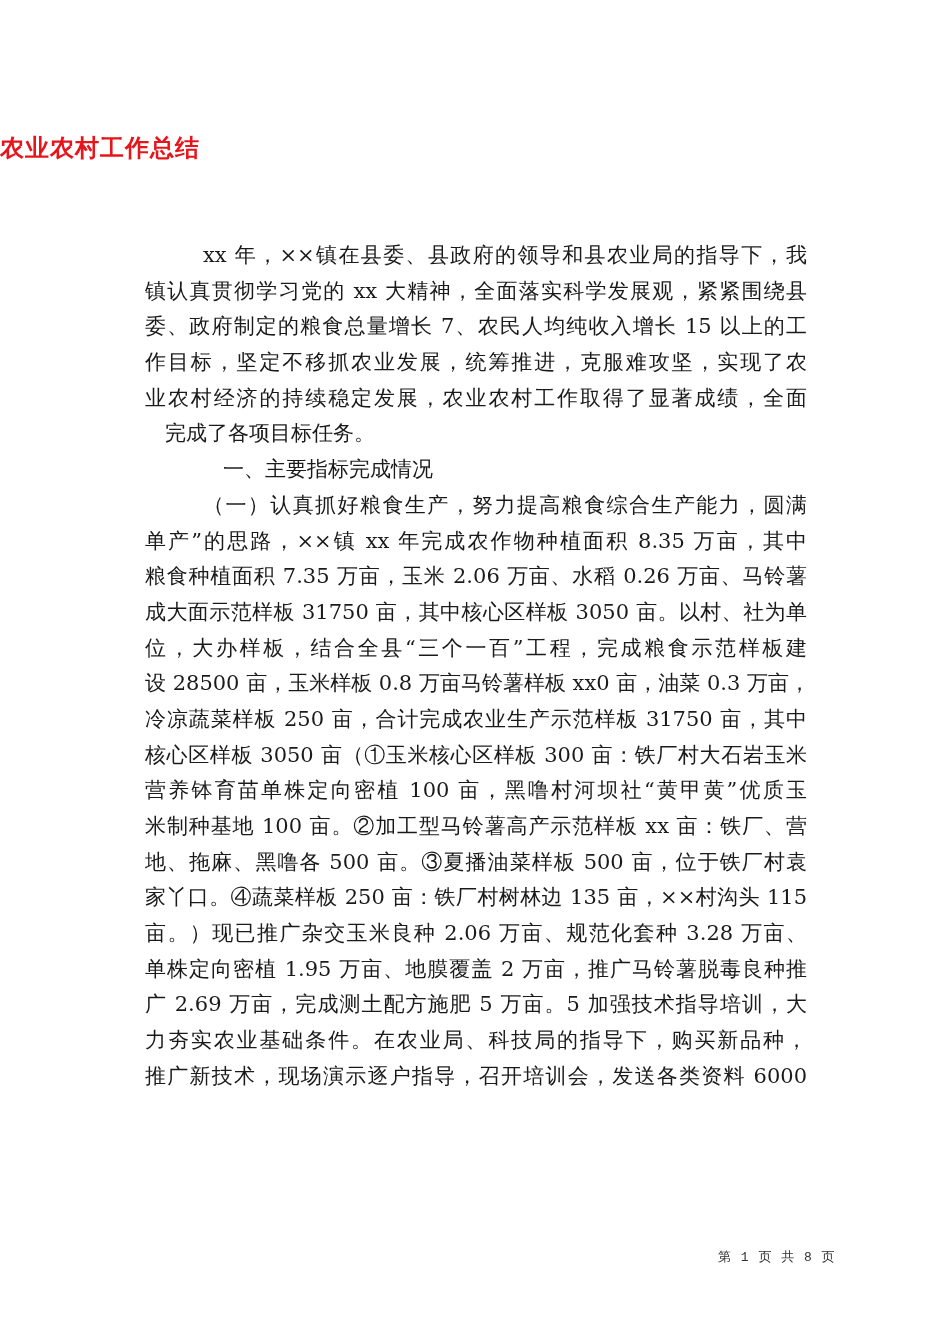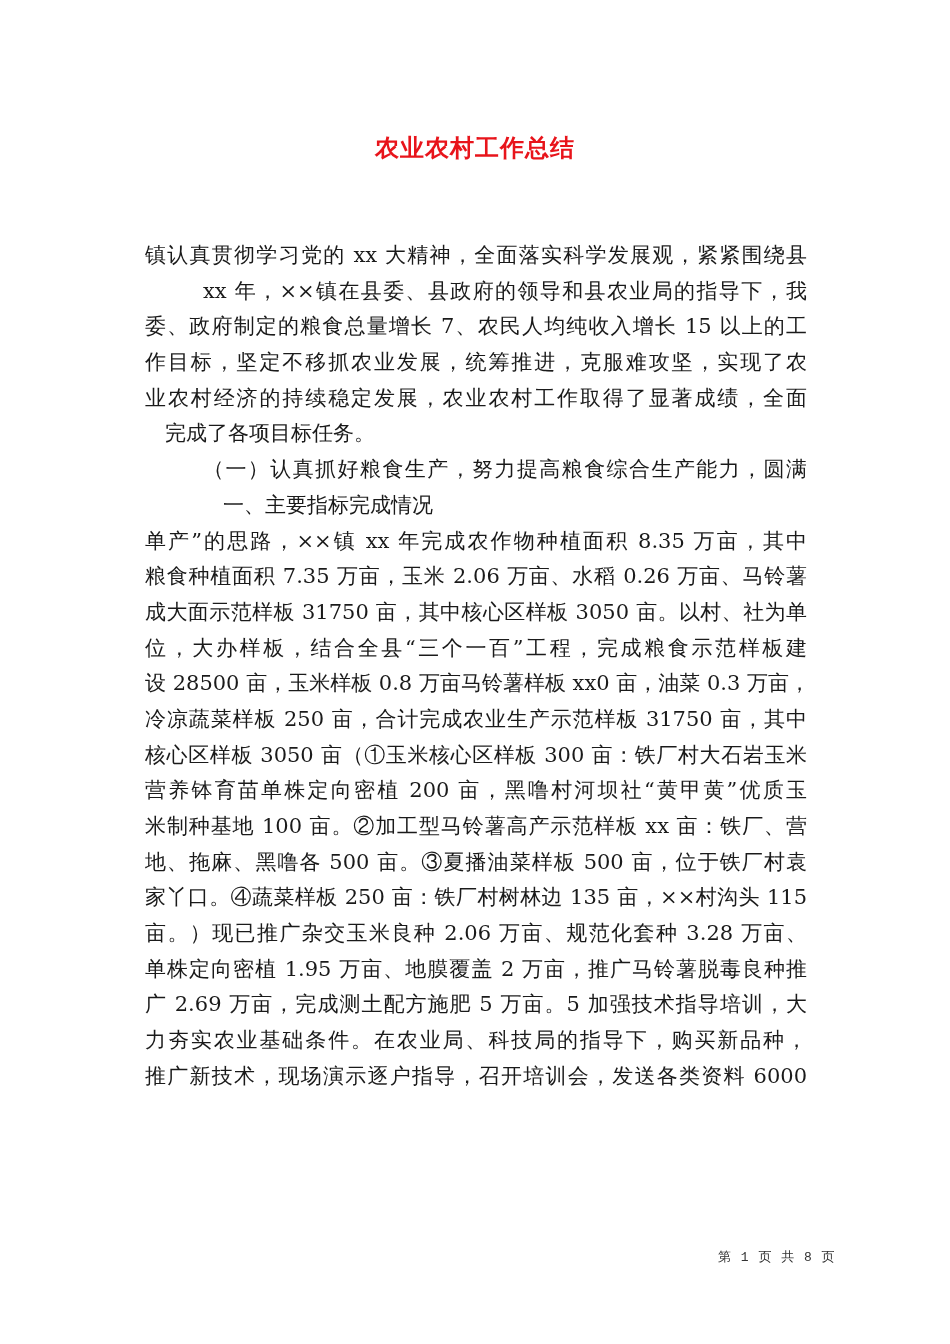--- a/index.html
+++ b/index.html
@@ -20,21 +20,21 @@
       left: 0; top: 0;
       width: 950px;
       height: 1344px;
       background: #ffffff;
     }
     .title {
       position: absolute;
       top: 132px;
       left: 0;
       width: 950px;
-      text-align: center;
+      text-align: left;
       font-family: "DejaVu Sans", "Liberation Sans", sans-serif;
       font-weight: bold;
       font-size: 24px;
       color: #e8141b;
       letter-spacing: 1px;
       margin: 0;
     }
     .body {
       position: absolute;
       top: 238px;
@@ -67,36 +67,36 @@
     }
   </style>
 </head>
 <body>
 
 <div class="page">
 
   <h1 class="title">农业农村工作总结</h1>
 
   <div class="body">
+    <div class="line indent2">xx 年，××镇在县委、县政府的领导和县农业局的指导下，我</div>
     <div class="line">镇认真贯彻学习党的 xx 大精神，全面落实科学发展观，紧紧围绕县</div>
-    <div class="line indent2">xx 年，××镇在县委、县政府的领导和县农业局的指导下，我</div>
     <div class="line">委、政府制定的粮食总量增长 7、农民人均纯收入增长 15 以上的工</div>
     <div class="line">作目标，坚定不移抓农业发展，统筹推进，克服难攻坚，实现了农</div>
     <div class="line">业农村经济的持续稳定发展，农业农村工作取得了显著成绩，全面</div>
     <div class="line last">完成了各项目标任务。</div>
+    <div class="line last indent2">一、主要指标完成情况</div>
     <div class="line indent2b">（一）认真抓好粮食生产，努力提高粮食综合生产能力，圆满</div>
-    <div class="line last indent2">一、主要指标完成情况</div>
     <div class="line">单产”的思路，××镇 xx 年完成农作物种植面积 8.35 万亩，其中</div>
     <div class="line">粮食种植面积 7.35 万亩，玉米 2.06 万亩、水稻 0.26 万亩、马铃薯</div>
     <div class="line">成大面示范样板 31750 亩，其中核心区样板 3050 亩。以村、社为单</div>
     <div class="line">位，大办样板，结合全县“三个一百”工程，完成粮食示范样板建</div>
     <div class="line">设 28500 亩，玉米样板 0.8 万亩马铃薯样板 xx0 亩，油菜 0.3 万亩，</div>
     <div class="line">冷凉蔬菜样板 250 亩，合计完成农业生产示范样板 31750 亩，其中</div>
     <div class="line">核心区样板 3050 亩（①玉米核心区样板 300 亩：铁厂村大石岩玉米</div>
-    <div class="line">营养钵育苗单株定向密植 200 亩，黑噜村河坝社“黄甲黄”优质玉</div>
+    <div class="line">营养钵育苗单株定向密植 100 亩，黑噜村河坝社“黄甲黄”优质玉</div>
     <div class="line">米制种基地 100 亩。②加工型马铃薯高产示范样板 xx 亩：铁厂、营</div>
     <div class="line">地、拖麻、黑噜各 500 亩。③夏播油菜样板 500 亩，位于铁厂村袁</div>
     <div class="line">家丫口。④蔬菜样板 250 亩：铁厂村树林边 135 亩，××村沟头 115</div>
     <div class="line">亩。）现已推广杂交玉米良种 2.06 万亩、规范化套种 3.28 万亩、</div>
     <div class="line">单株定向密植 1.95 万亩、地膜覆盖 2 万亩，推广马铃薯脱毒良种推</div>
     <div class="line">广 2.69 万亩，完成测土配方施肥 5 万亩。5 加强技术指导培训，大</div>
     <div class="line">力夯实农业基础条件。在农业局、科技局的指导下，购买新品种，</div>
     <div class="line">推广新技术，现场演示逐户指导，召开培训会，发送各类资料 6000</div>
   </div>
 

